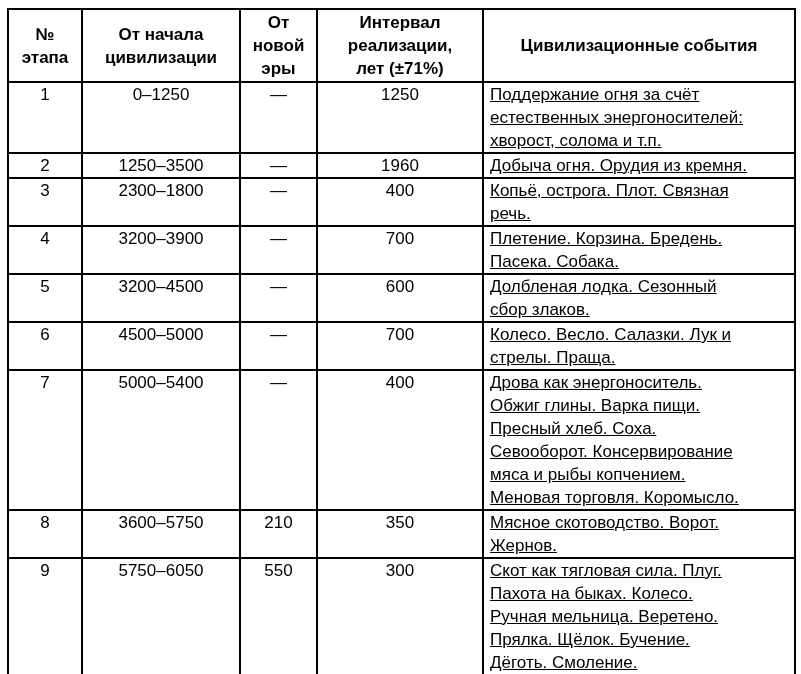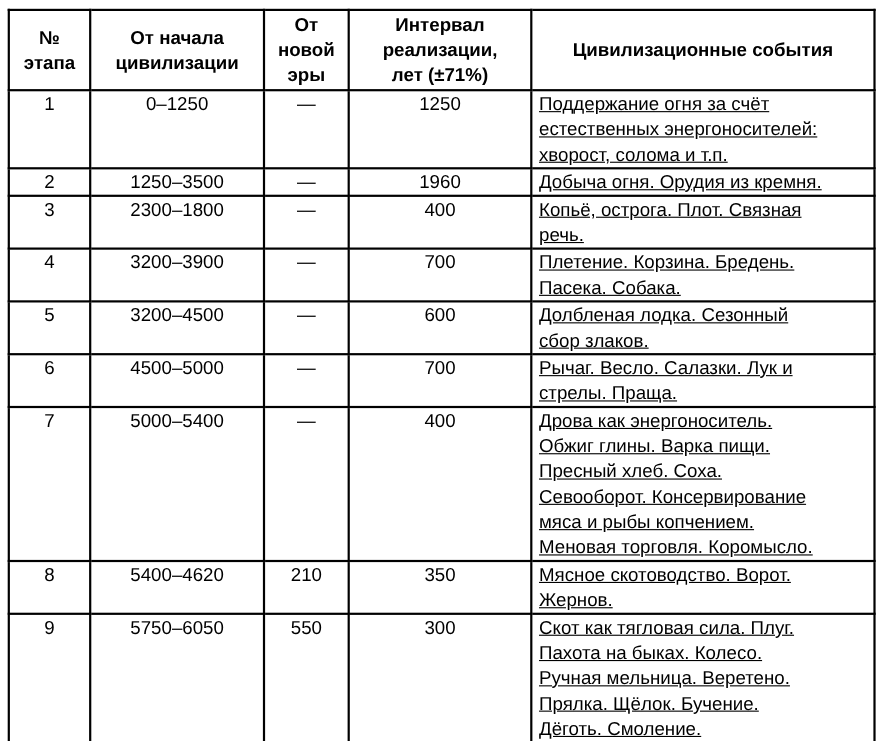--- a/index.html
+++ b/index.html
@@ -124,38 +124,38 @@
       <td class="c-center">—</td>
       <td class="c-center">600</td>
       <td class="c-events">Долбленая лодка. Сезонный
 сбор злаков.</td>
     </tr>
     <tr>
       <td class="c-center">6</td>
       <td class="c-center">4500–5000</td>
       <td class="c-center">—</td>
       <td class="c-center">700</td>
-      <td class="c-events">Рычаг. Весло. Салазки. Лук и
+      <td class="c-events">Колесо. Весло. Салазки. Лук и
 стрелы. Праща.</td>
     </tr>
     <tr>
       <td class="c-center">7</td>
       <td class="c-center">5000–5400</td>
       <td class="c-center">—</td>
       <td class="c-center">400</td>
       <td class="c-events">Дрова как энергоноситель.
 Обжиг глины. Варка пищи.
 Пресный хлеб. Соха.
 Севооборот. Консервирование
 мяса и рыбы копчением.
 Меновая торговля. Коромысло.</td>
     </tr>
     <tr>
       <td class="c-center">8</td>
-      <td class="c-center">5400–4620</td>
+      <td class="c-center">3600–5750</td>
       <td class="c-center">210</td>
       <td class="c-center">350</td>
       <td class="c-events">Мясное скотоводство. Ворот.
 Жернов.</td>
     </tr>
     <tr>
       <td class="c-center">9</td>
       <td class="c-center">5750–6050</td>
       <td class="c-center">550</td>
       <td class="c-center">300</td>

